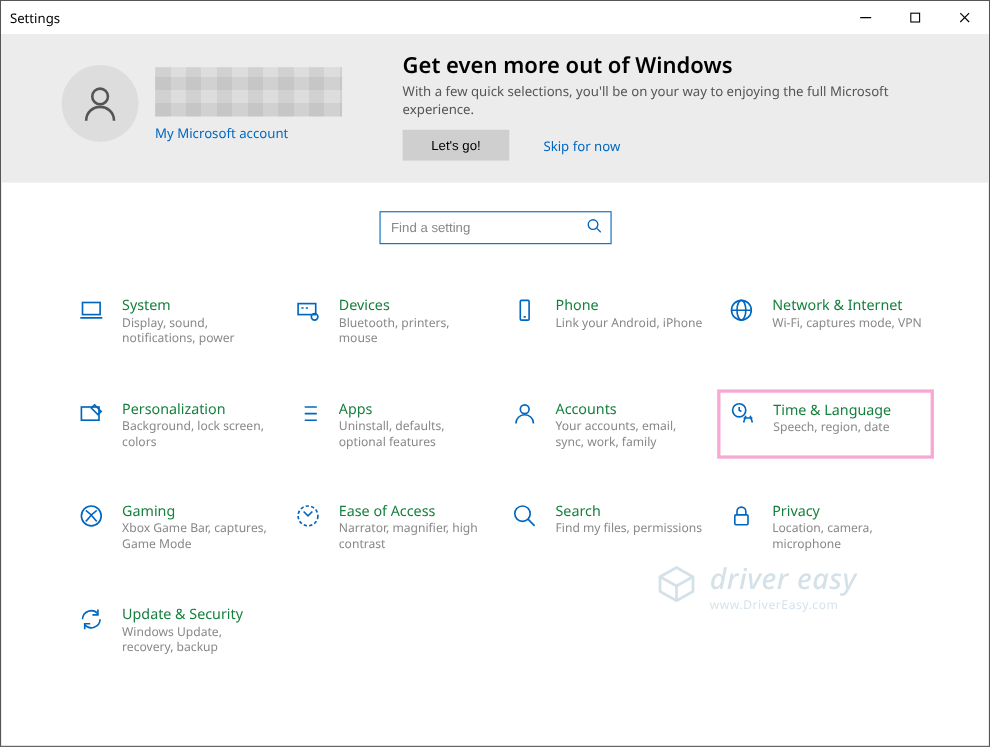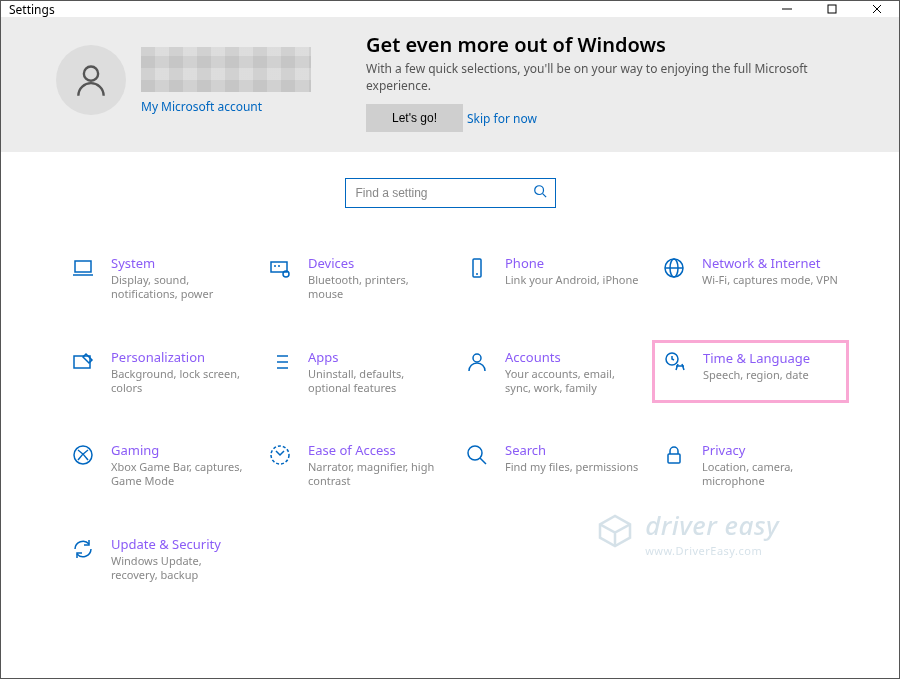--- a/index.html
+++ b/index.html
@@ -12,21 +12,21 @@
   }
   .window {
     width: 900px; height: 679px;
     border: 1px solid #555;
     position: relative;
     overflow: hidden;
     background: #fff;
   }
   
   .titlebar {
-    height: 16px;
+    height: 30px;
     display: flex;
     align-items: center;
     justify-content: space-between;
     padding-left: 8px;
     background: #fff;
   }
   .titlebar .title {
     font-size: 12px;
     color: #000;
   }
@@ -94,21 +94,21 @@
     margin-bottom: 2px;
   }
   .promo-sub {
     font-size: 12px;
     color: #555;
     margin-bottom: 10px;
   }
   .promo-actions {
     display: flex;
     align-items: center;
-    gap: 4px;
+    gap: 31px;
   }
   .btn-gray {
     background: #cfcfcf;
     border: none;
     padding: 7px 26px;
     font-size: 12px;
   }
   .link-blue {
     color: #0067c0;
     font-size: 12px;
@@ -160,21 +160,21 @@
   }
   .tile-icon {
     width: 26px;
     color: #0067c0;
     flex-shrink: 0;
     padding-top: 2px;
   }
   .tile-icon svg { width: 24px; height: 24px; stroke: currentColor; fill: none; stroke-width: 1.5; }
   .tile-text .tile-title {
     font-size: 13px;
-    color: #8b5cf6;
+    color: #15803d;
   }
   .tile-text .tile-desc {
     font-size: 11px;
     color: #888;
     line-height: 1.3;
     margin-top: 1px;
     max-width: 140px;
   }
   
   .watermark {

